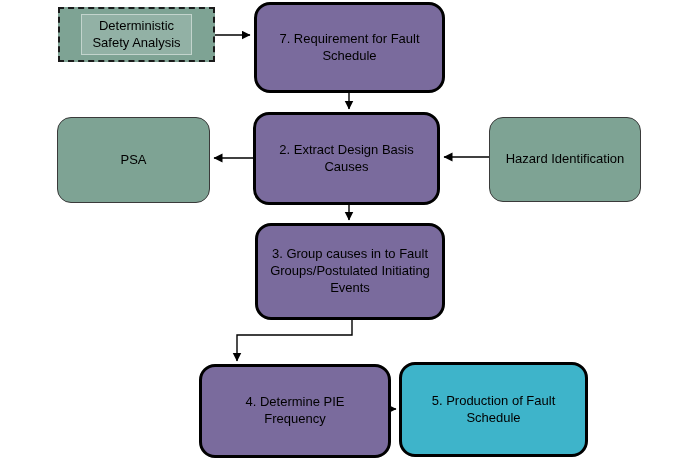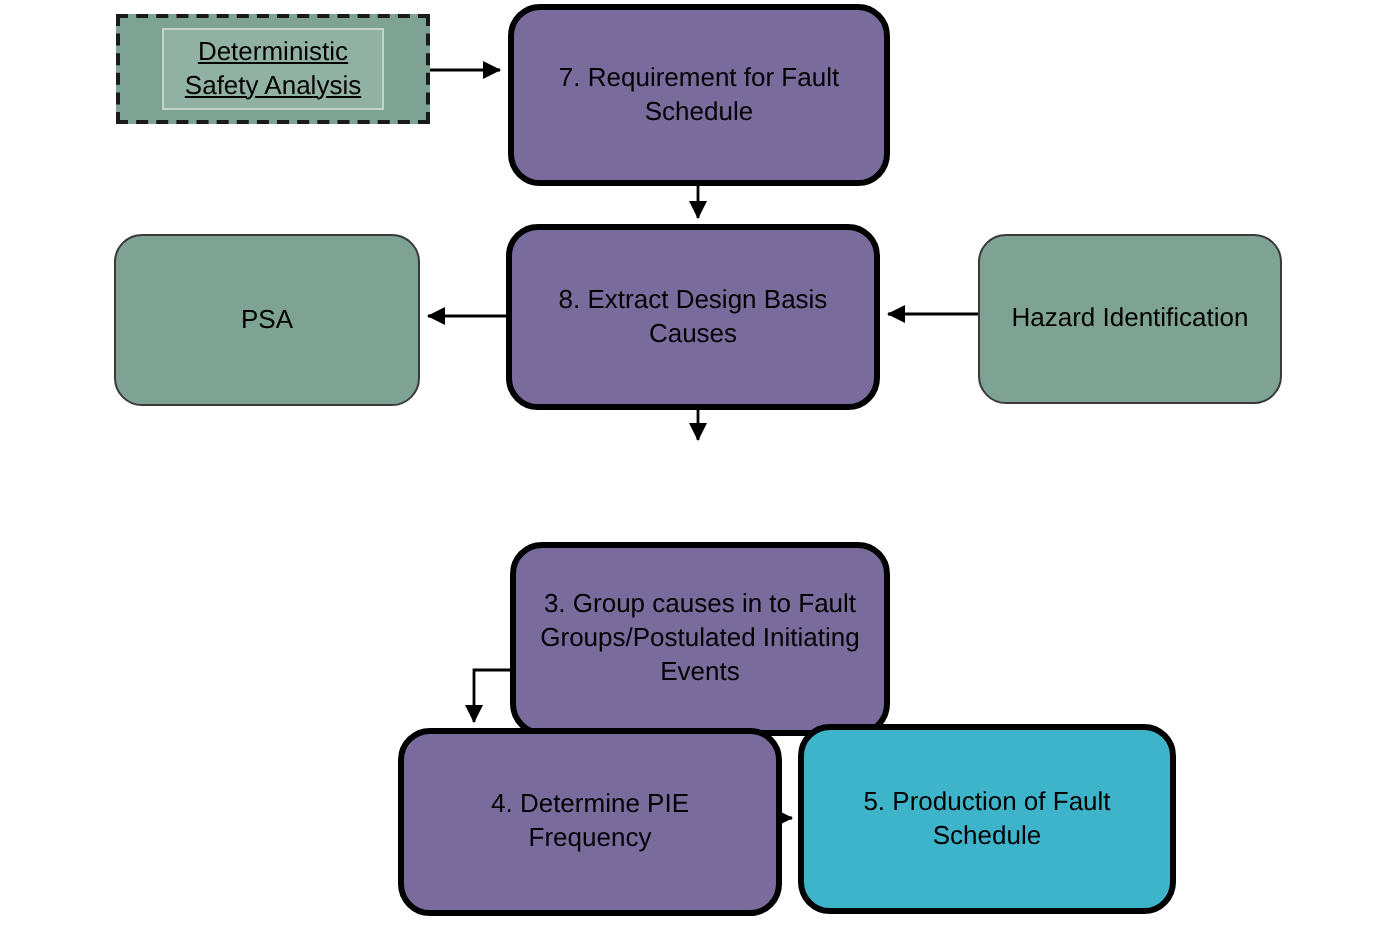--- a/index.html
+++ b/index.html
@@ -51,29 +51,28 @@
   .input-dashed {
     background: var(--green, #7EA394);
     border: 2px dashed #1a1a1a;
     border-radius: 0;
   }
   .text-frame {
     background: rgba(255,255,255,0.16);
     border: 1px solid rgba(255,255,255,0.45);
     padding: 3px 10px;
     white-space: pre-line;
-    text-decoration: underline;
   }
   
   #node-dsa   { left: 58px;  top: 7px;   width: 157px; height: 55px; }
   #node-step1 { left: 254px; top: 2px;   width: 191px; height: 91px; }
   #node-psa   { left: 57px;  top: 117px; width: 153px; height: 86px; }
   #node-step2 { left: 253px; top: 112px; width: 187px; height: 93px; }
   #node-hi    { left: 489px; top: 117px; width: 152px; height: 85px; }
-  #node-step3 { left: 255px; top: 223px; width: 190px; height: 97px; margin-top: 48px; }
+  #node-step3 { left: 255px; top: 223px; width: 190px; height: 97px; }
   #node-step4 { left: 155px; top: 364px; width: 192px; height: 94px; margin-left: 44px; }
   #node-step5 { left: 399px; top: 362px; width: 189px; height: 95px; }
 </style>
 </head>
 <body>
 
 <div class="canvas">
 
   <svg class="connectors" viewBox="0 0 698 464" xmlns="http://www.w3.org/2000/svg">
     <defs>
@@ -98,21 +97,21 @@
   <div class="node process" id="node-step1">
     <span>7. Requirement for Fault
 Schedule</span>
   </div>
 
   <div class="node side" id="node-psa">
     <span>PSA</span>
   </div>
 
   <div class="node process" id="node-step2">
-    <span>8. Extract Design Basis
+    <span>2. Extract Design Basis
 Causes</span>
   </div>
 
   <div class="node side" id="node-hi">
     <span>Hazard Identification</span>
   </div>
 
   <div class="node process" id="node-step3">
     <span>3. Group causes in to Fault
 Groups/Postulated Initiating

